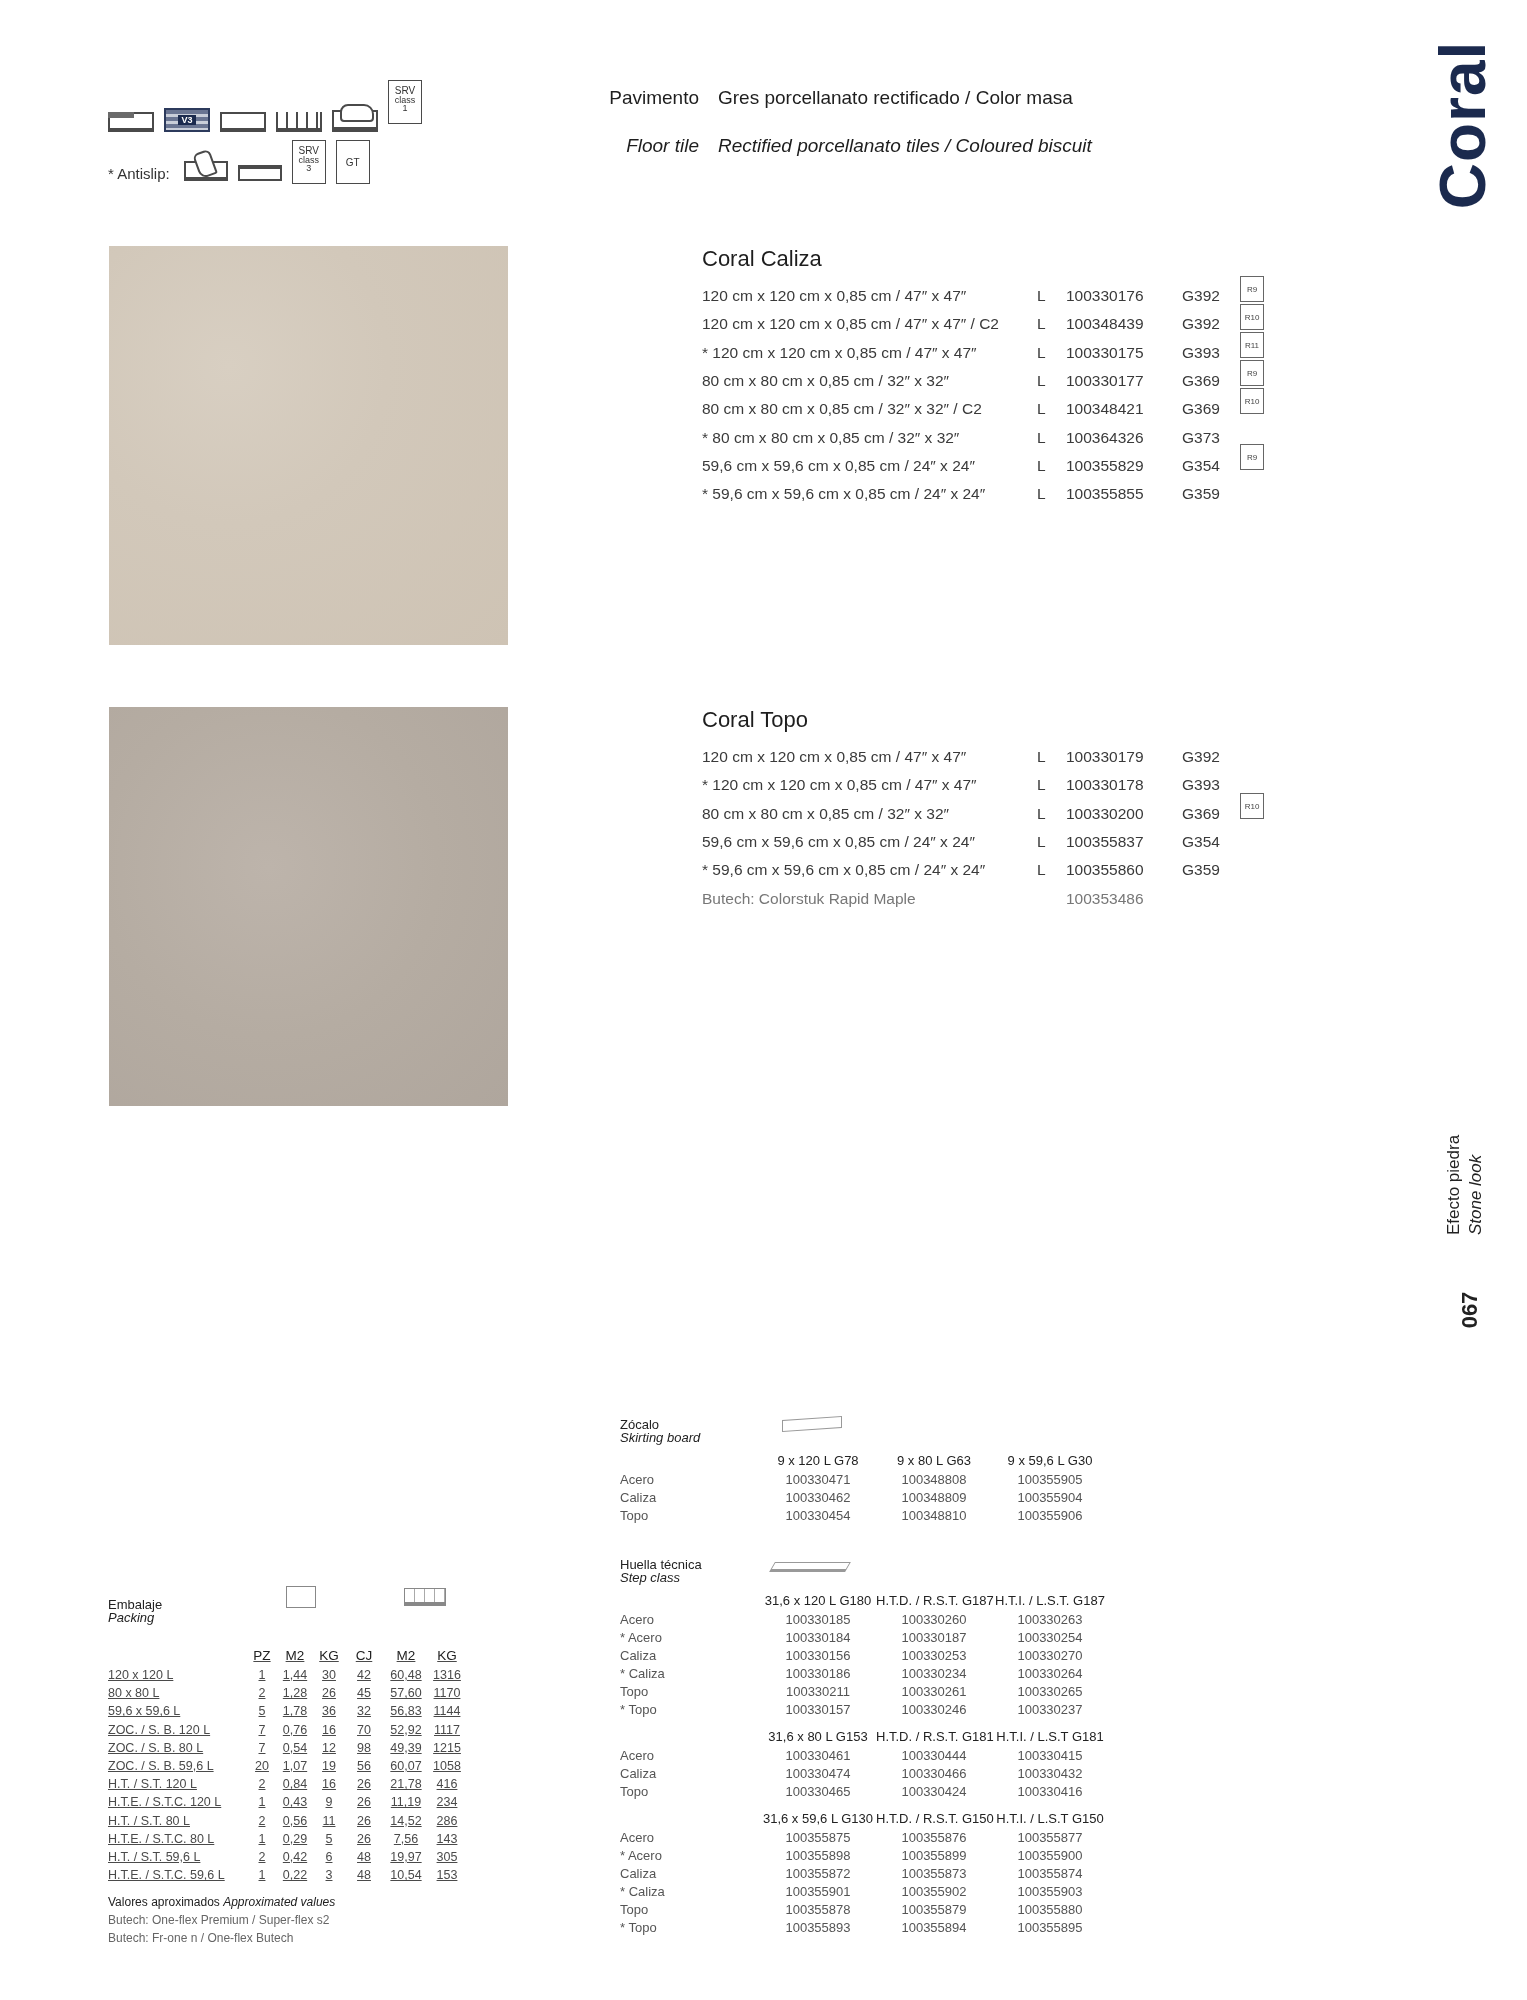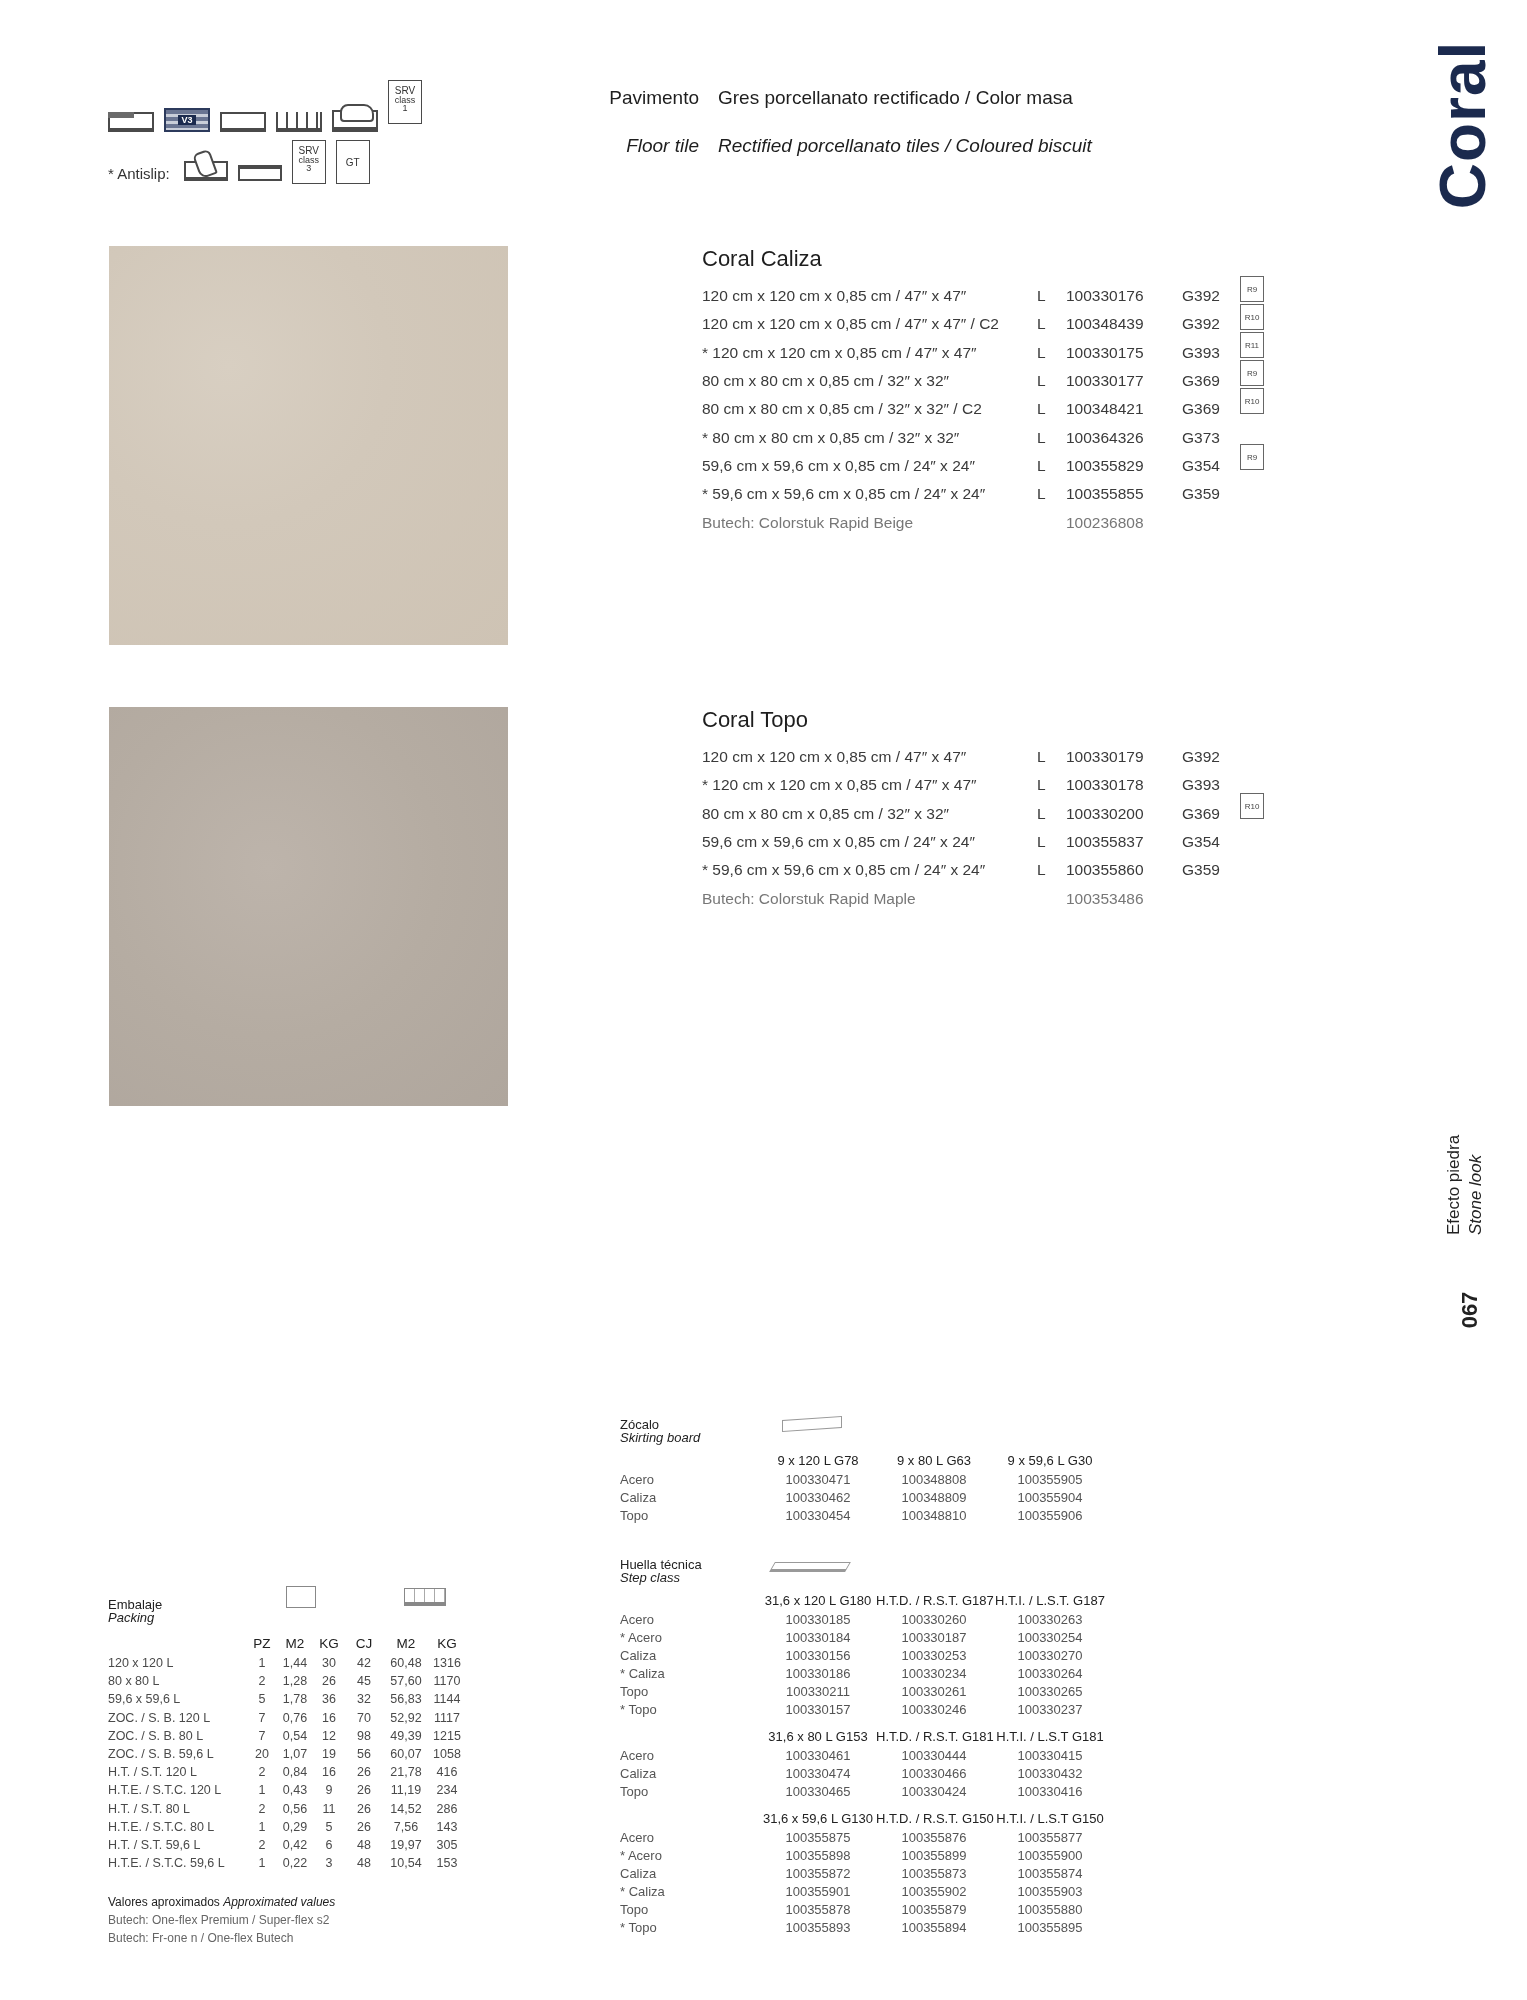--- a/index.html
+++ b/index.html
@@ -54,21 +54,21 @@
   .prow .l { width: 29px; }
   .prow .code { width: 116px; }
   .prow .g { width: 60px; }
   .prow.butech { color: #777; }
   .rbadge { position: absolute; left: 538px; width: 24px; height: 26px; border: 1.5px solid #666; font-size: 8px; display:flex; align-items:center; justify-content:center; color:#444; background:#fff; }
 
   
   .pack { position: absolute; left: 108px; top: 1598px; width: 370px; font-size: 12.5px; color: #4a4a4a; }
   .pack .title { font-size: 13px; color: #222; line-height: 13px; }
   .pack .title i { display:block; }
-  .pack table { border-collapse: collapse; margin-top: 8px; }
+  .pack table { border-collapse: collapse; margin-top: 20px; text-decoration: underline; }
   .pack th { font-weight: normal; color: #222; font-size: 13.5px; height: 22px; text-align: center; }
   .pack td { height: 18.2px; text-align: center; white-space: nowrap; }
   .pack td.lbl { text-align: left; width: 140px; }
   .pack .c1 { width: 28px; } .pack .c2 { width: 38px; } .pack .c3 { width: 30px; }
   .pack .c4 { width: 40px; } .pack .c5 { width: 44px; } .pack .c6 { width: 38px; }
   .box-ico { position:absolute; top: 0; width: 30px; height: 22px; border: 1.5px solid #888; }
   .pallet-ico { position:absolute; top: 2px; width: 42px; height: 18px; border: 1.5px solid #888; border-bottom-width: 4px; background: repeating-linear-gradient(90deg,#fff 0 9px,#aaa 9px 10px); }
   .notes { position: absolute; left: 108px; top: 1893px; font-size: 12px; color: #666; line-height: 18px; }
   .notes .n0 { color: #222; }
 
@@ -180,25 +180,20 @@
         <span class="size">59,6 cm x 59,6 cm x 0,85 cm / 24″ x 24″</span>
         <span class="l">L</span>
         <span class="code">100355829</span>
         <span class="g">G354</span>
       </div>
     <div class="prow">
         <span class="size">* 59,6 cm x 59,6 cm x 0,85 cm / 24″ x 24″</span>
         <span class="l">L</span>
         <span class="code">100355855</span>
         <span class="g">G359</span>
-      </div>
-    <div class="prow butech">
-        <span class="size">Butech: Colorstuk Rapid Beige</span>
-        <span class="l"></span>
-        <span class="code">100236808</span>
       </div>
 
     <span class="rbadge" style="top:-6px;">R9</span>
     <span class="rbadge" style="top:22px;">R10</span>
     <span class="rbadge" style="top:50px;">R11</span>
     <span class="rbadge" style="top:78px;">R9</span>
     <span class="rbadge" style="top:106px;">R10</span>
     <span class="rbadge" style="top:162px;">R9</span>
   </div>
 </div>

